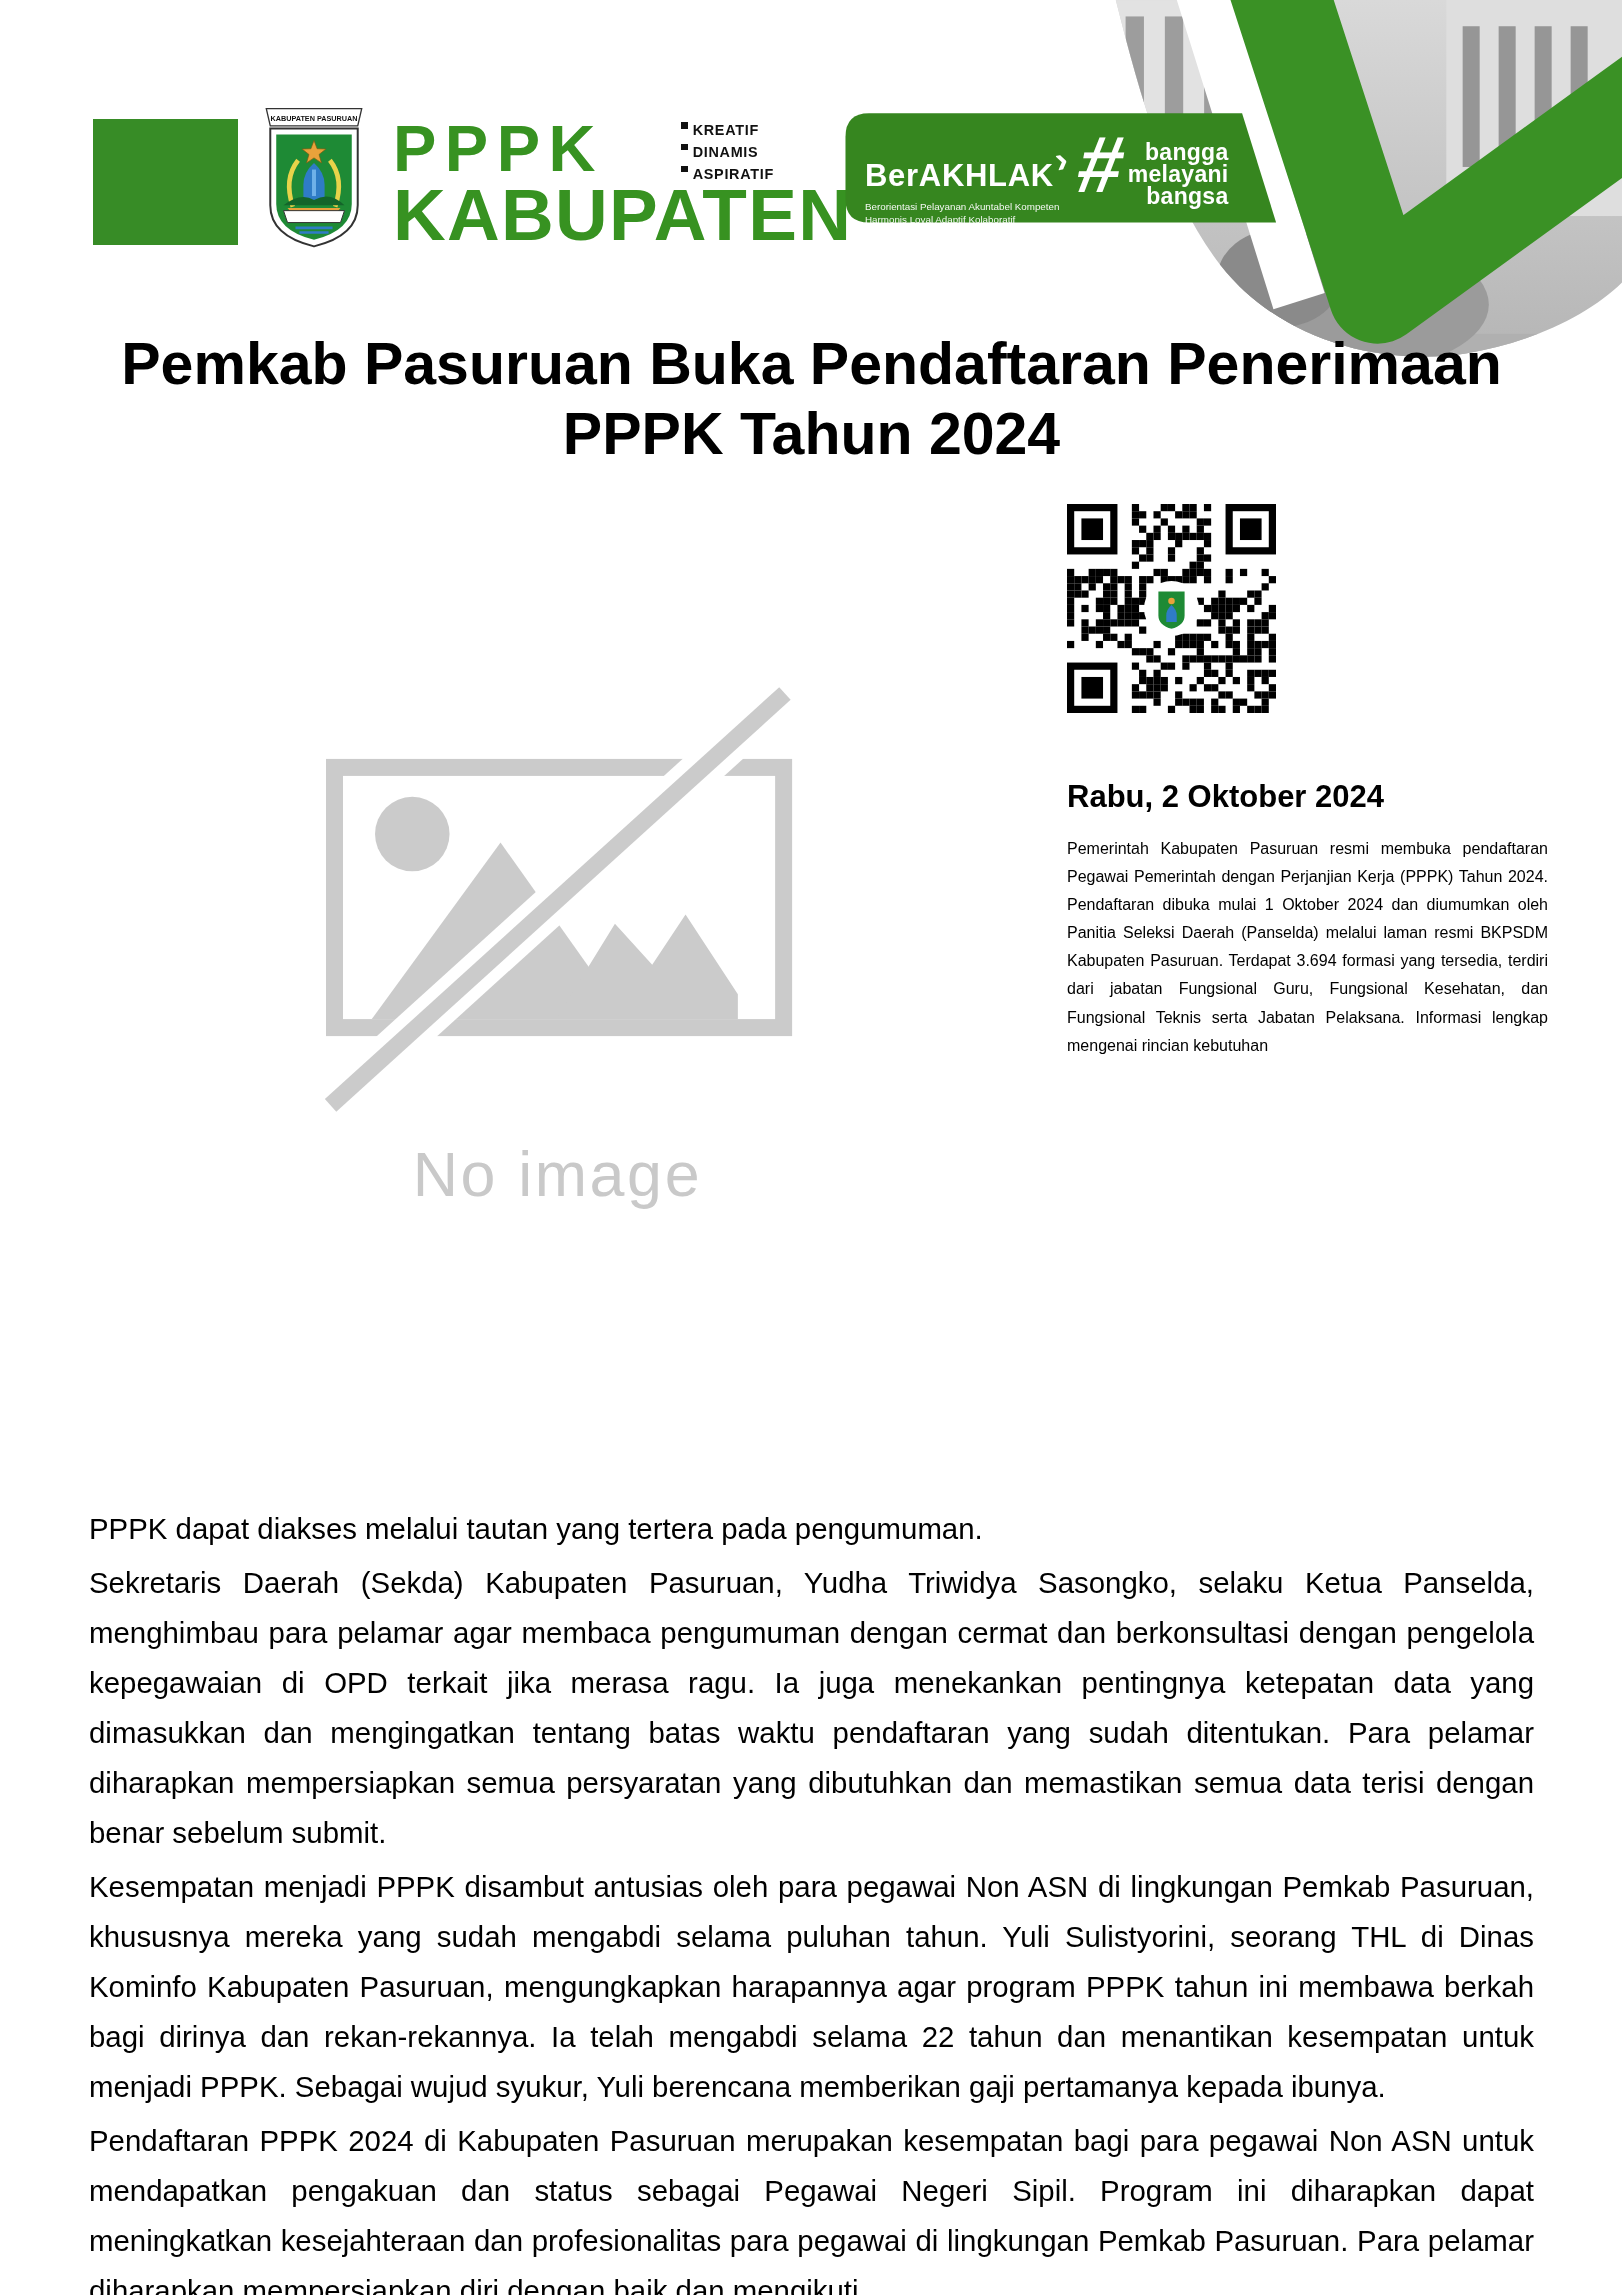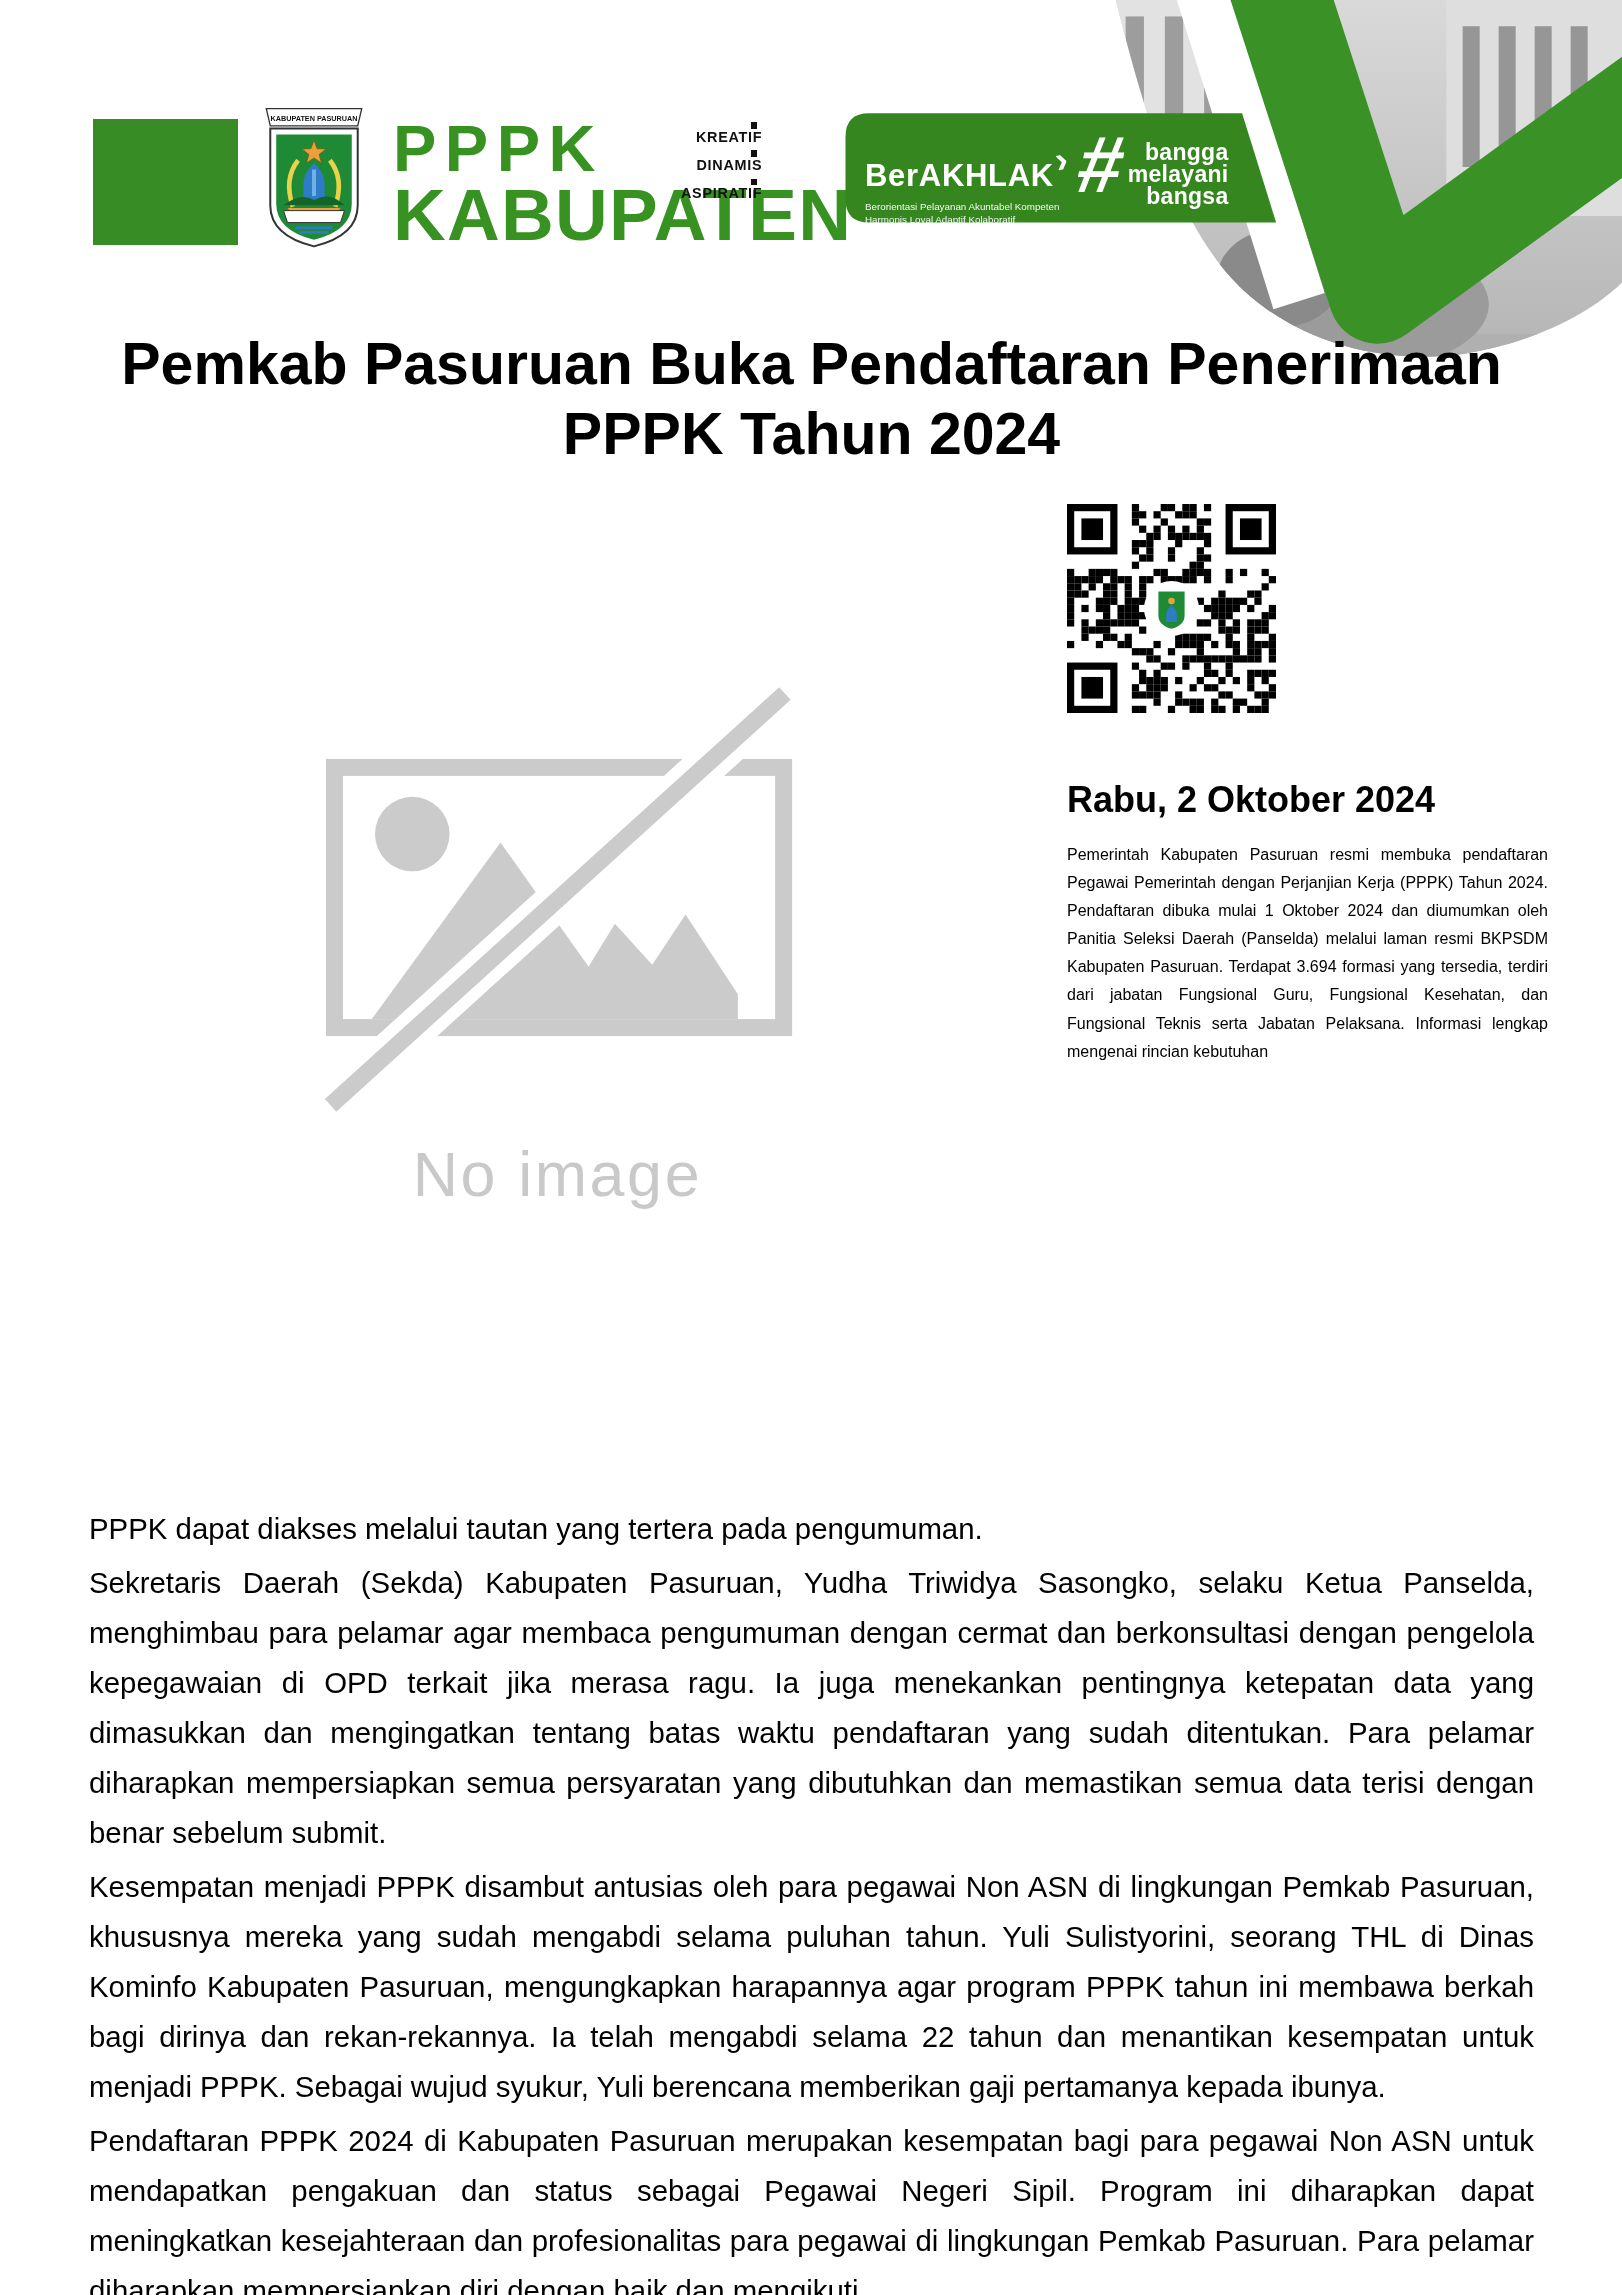--- a/index.html
+++ b/index.html
@@ -7,37 +7,37 @@
         font-family:Liberation Sans, sans-serif;color:#000;}
   .abs{position:absolute;}
 
   
   .green-block{left:93px;top:119px;width:145px;height:126px;background:#378C26;}
   .crest{left:261px;top:105px;width:106px;height:145px;}
   .brand{left:393px;top:116px;line-height:1;white-space:nowrap;color:#379221;font-weight:bold;}
   .brand .l1{font-size:65px;letter-spacing:8.5px;}
   .brand .l2{font-size:73px;letter-spacing:1.3px;margin-top:-2.6px;}
   .tagline{left:681px;top:122px;}
-  .tag-row{display:flex;align-items:flex-end;margin-bottom:5.9px;flex-direction:column;}
+  .tag-row{display:flex;align-items:flex-start;margin-bottom:5.9px;}
   .tag-sq{width:6.5px;height:6.5px;background:#111;margin-right:5.2px;flex:0 0 auto;}
   .tag-txt{font-size:14.4px;font-weight:bold;color:#111;letter-spacing:0.7px;}
   .hero-svg{left:818px;top:0;width:805px;height:419px;}
   .bk{left:865px;top:139px;color:#fff;}
   .bk-title{font-size:31px;font-weight:bold;letter-spacing:0.7px;white-space:nowrap;}
   .bk-chev{font-size:37px;font-weight:bold;vertical-align:14.4px;margin-left:1.3px;display:inline-block;transform:rotate(-12deg);}
   .bk-sub{font-size:9.8px;line-height:1.4;margin-top:5.2px;opacity:.95;white-space:nowrap;}
   .ht{left:1078px;top:130px;display:flex;color:#fff;}
   .ht-hash{font-size:80px;font-weight:bold;line-height:.88;transform:skewX(-10deg);}
   .ht-words{margin-left:5.2px;margin-top:10.5px;font-weight:bold;font-size:23px;line-height:.97;letter-spacing:0.3px;text-align:right;}
 
   
   .title{left:85px;top:330px;width:1453px;text-align:center;font-weight:bold;font-size:59px;line-height:1.18;color:#000;}
   .qr{left:1067px;top:504px;width:209px;height:209px;}
   .rcol{left:1067px;top:779px;width:481px;}
-  .date{font-size:36px;font-weight:bold;}
+  .date{font-size:31px;font-weight:bold;}
   .lead{margin-top:19.6px;font-size:16px;line-height:1.76;text-align:justify;text-justify:inter-word;}
   .noimg{left:275px;top:687px;width:523px;height:523px;}
   .body-text{left:85px;top:1500px;width:1453px;font-size:29.4px;line-height:1.7;}
   .body-text p{margin:4px;text-align:justify;text-justify:inter-word;}
 </style>
 </head>
 <body>
 
 <div class="page">
 

